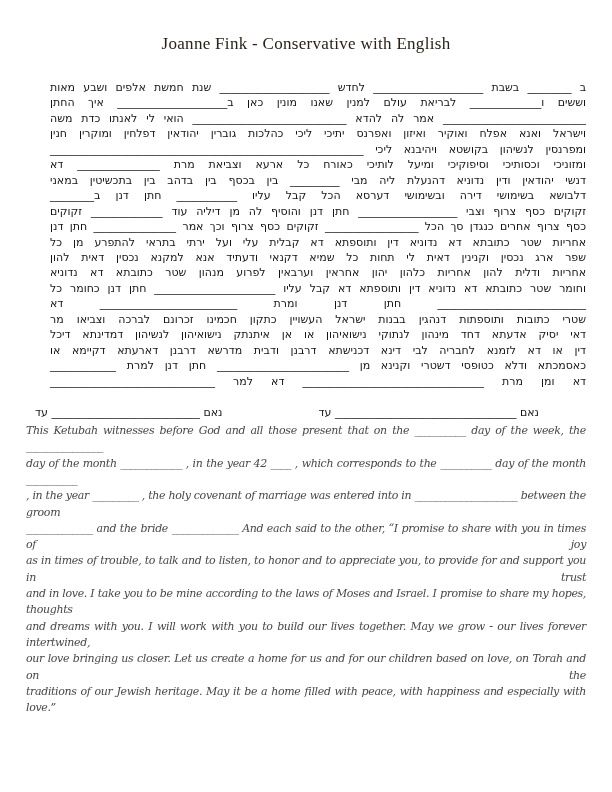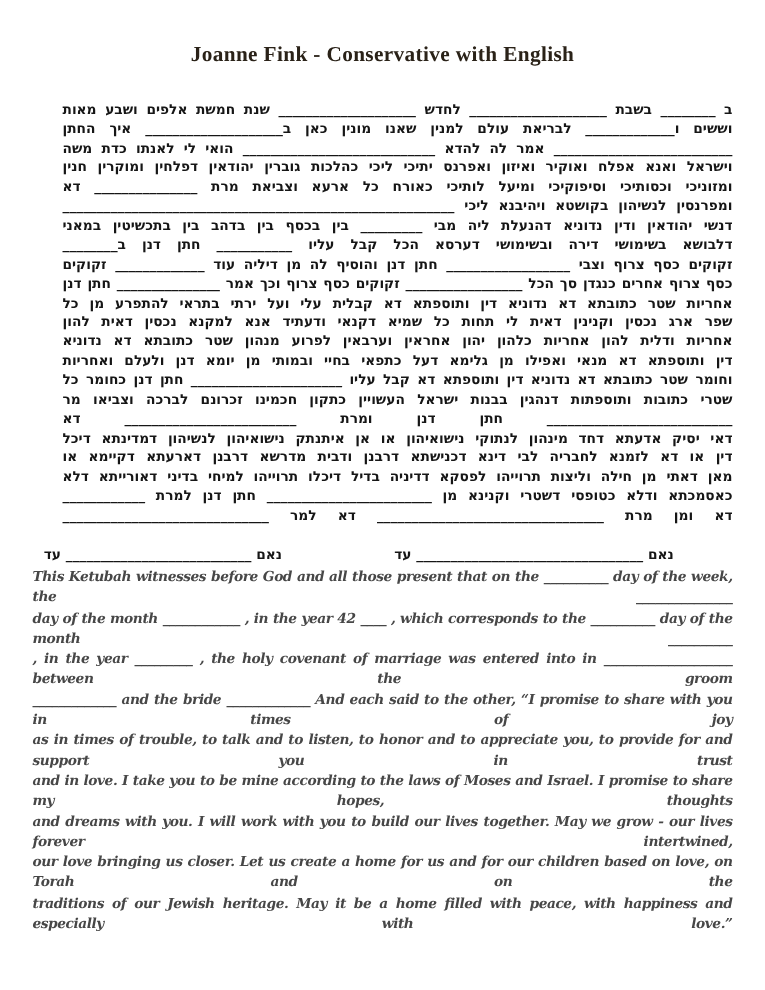--- a/index.html
+++ b/index.html
@@ -4,21 +4,20 @@
 <style>
   html,body { margin:0; padding:0; background:#e8e8e8; }
   .page {
     position:relative;
     width:612px; height:792px;
     margin:0 auto;
     background:#ffffff;
     box-sizing:border-box;
     padding:34px 26px 0 26px;
     overflow:hidden;
-    font-weight:bold;
   }
   .title {
     text-align:center;
     font-family:"Liberation Serif", serif;
     font-size:17px;
     letter-spacing:0.3px;
     color:#2a2218;
     margin:0 0 26px 0;
   }
   .heb {
@@ -64,36 +63,34 @@
 
 <div class="page">
 
   <div class="title">Joanne Fink - Conservative with English</div>
 
   <div class="heb">
     <div class="line">ב ________ בשבת ____________________ לחדש ____________________ שנת חמשת אלפים ושבע מאות</div>
     <div class="line">וששים ו_____________ לבריאת עולם למנין שאנו מונין כאן ב____________________ איך החתן</div>
     <div class="line">__________________________ אמר לה להדא ____________________________ הואי לי לאנתו כדת משה</div>
     <div class="line">וישראל ואנא אפלח ואוקיר ואיזון ואפרנס יתיכי ליכי כהלכות גוברין יהודאין דפלחין ומוקרין חנין</div>
+    <div class="line">ומפרנסין לנשיהון בקושטא ויהיבנא ליכי _________________________________________________________</div>
     <div class="line">ומזוניכי וכסותיכי וסיפוקיכי ומיעל לותיכי כאורח כל ארעא וצביאת מרת _______________ דא</div>
-    <div class="line">ומפרנסין לנשיהון בקושטא ויהיבנא ליכי _________________________________________________________</div>
     <div class="line">דנשי יהודאין ודין נדוניא דהנעלת ליה מבי _________ בין בכסף בין בדהב בין בתכשיטין במאני</div>
     <div class="line">דלבושא בשימושי דירה ובשימושי דערסא הכל קבל עליו ___________ חתן דנן ב________</div>
     <div class="line">זקוקים כסף צרוף וצבי __________________ חתן דנן והוסיף לה מן דיליה עוד _____________ זקוקים</div>
     <div class="line">כסף צרוף אחרים כנגדן סך הכל _________________ זקוקים כסף צרוף וכך אמר _______________ חתן דנן</div>
     <div class="line">אחריות שטר כתובתא דא נדוניא דין ותוספתא דא קבלית עלי ועל ירתי בתראי להתפרע מן כל</div>
     <div class="line">שפר ארג נכסין וקנינין דאית לי תחות כל שמיא דקנאי ודעתיד אנא למקנא נכסין דאית להון</div>
     <div class="line">אחריות ודלית להון אחריות כלהון יהון אחראין וערבאין לפרוע מנהון שטר כתובתא דא נדוניא</div>
-    <div class="line">דין ותוספתא דא מנאי ואפילו מן גלימא דעל כתפאי בחיי ובמותי מן יומא דנן ולעלם ואחריות</div>
     <div class="line">וחומר שטר כתובתא דא נדוניא דין ותוספתא דא קבל עליו ______________________ חתן דנן כחומר כל</div>
+    <div class="line">___________________________ חתן דנן ומרת _________________________ דא</div>
     <div class="line">שטרי כתובות ותוספתות דנהגין בבנות ישראל העשויין כתקון חכמינו זכרונם לברכה וצביאו מר</div>
-    <div class="line">___________________________ חתן דנן ומרת _________________________ דא</div>
     <div class="line">דאי יסיק אדעתא דחד מינהון לנתוקי נישואיהון או אן איתנתק נישואיהון לנשיהון דמדינתא דיכל</div>
     <div class="line">דין או דא לזמנא לחבריה לבי דינא דכנישתא דרבנן ודבית מדרשא דרבנן דארעתא דקיימא או</div>
-    <div class="line">מאן דאתי מן חילה וליצות תרוייהו לפסקא דדיניה בדיל דיכלו תרוייהו למיחי בדיני דאורייתא דלא</div>
     <div class="line">כאסמכתא ודלא כטופסי דשטרי וקנינא מן ________________________ חתן דנן למרת ____________</div>
     <div class="line">דא ומן מרת _________________________________ דא למר ______________________________</div>
   </div>
 
   <div class="witness-row">
     <span>נאם _________________________________ עד</span>
     <span>נאם ___________________________ עד</span>
   </div>
 
   <div class="eng">

